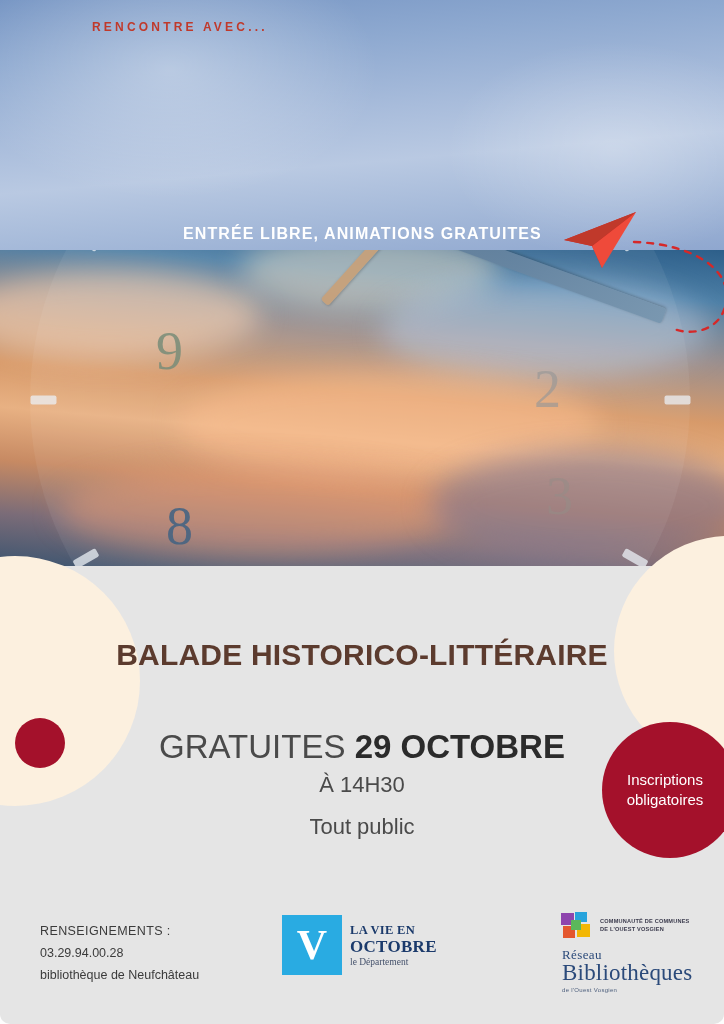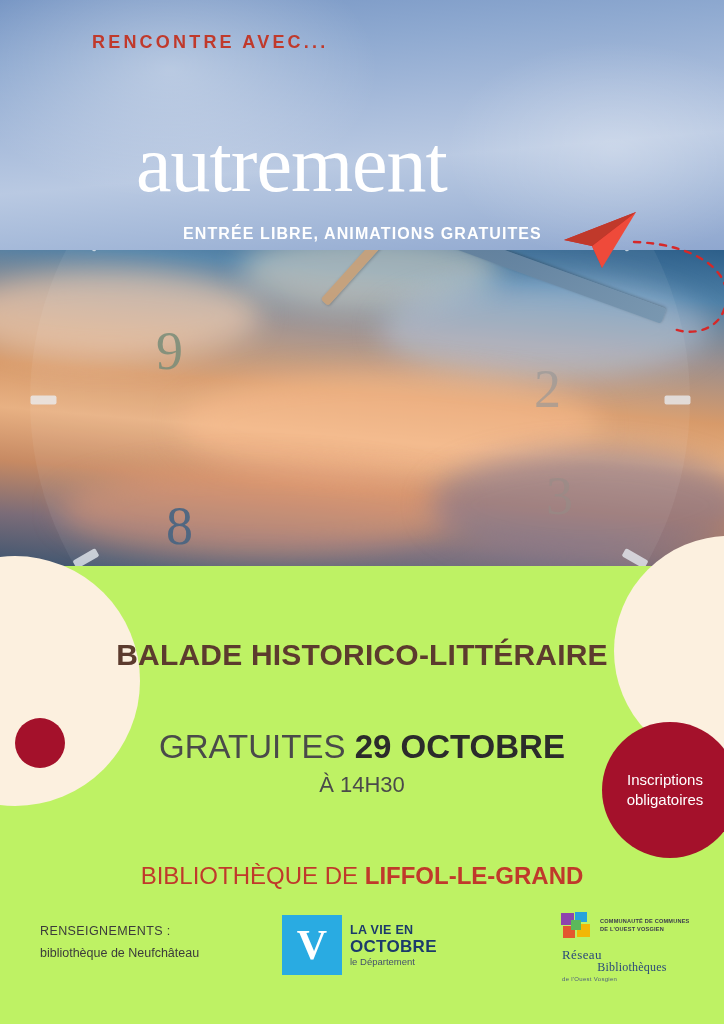--- a/index.html
+++ b/index.html
@@ -39,26 +39,25 @@
     content:"";
     position:absolute;
     right:-60px; top:40px;
     width:340px; height:220px;
     background:radial-gradient(ellipse at center, rgba(255,255,255,0.28) 0%, rgba(255,255,255,0) 70%);
   }
 
   .kicker {
     position:absolute;
     left:92px; top:20px;
-    font-size:18px;
+    font-size:12px;
     font-weight:bold;
     letter-spacing:3.2px;
     color:#c0392b;
     font-family:"Liberation Sans", sans-serif;
-    margin-top:12px;
   }
   .title1 {
     position:absolute;
     left:30px; top:42px;
     font-size:84px;
     line-height:0.95;
     color:#ffffff;
     font-family:"Liberation Serif", serif;
     font-weight:normal;
     letter-spacing:-1px;
@@ -162,21 +161,22 @@
     width:134px; height:10px;
     background:rgba(200,160,120,0.9);
     transform:rotate(-48deg);
   }
 
   
   .body-area {
     position:absolute;
     top:566px; left:0;
     width:724px; height:458px;
-    background:#bef264;
+    background:#e5e5e5;
+    border-radius:10px;
   }
   .blob-left {
     position:absolute;
     left:-110px; top:-10px;
     width:250px; height:250px;
     border-radius:50%;
     background:#fcf0df;
   }
   .blob-right {
     position:absolute;
@@ -295,20 +295,21 @@
     font-family:"Liberation Serif", serif;
     font-size:42px;
     font-weight:bold;
     line-height:1;
   }
   .vie-text {
     font-size:13px;
     font-weight:bold;
     color:#1b3a6b;
     line-height:1.15;
+    font-family:Liberation Serif, serif;
   }
   .vie-text .l1 { font-size:12.5px; letter-spacing:0.3px; }
   .vie-text .l2 { font-size:17px; letter-spacing:0.3px; }
   .vie-text .l3 { font-size:9.5px; font-weight:normal; color:#44516b; }
 
   .logo-ccov {
     position:absolute;
     left:560px; top:0px;
     display:flex;
     align-items:center;
@@ -328,41 +329,39 @@
     width:140px;
   }
   .reseau-top {
     font-family:"Liberation Serif", serif;
     font-size:13px;
     color:#2b4a7a;
     letter-spacing:0.4px;
   }
   .reseau-main {
     font-family:"Liberation Serif", serif;
-    font-size:12px;
+    font-size:23px;
     color:#2b4a7a;
     letter-spacing:0.2px;
     margin-top:-3px;
-    text-align:center;
   }
   .reseau-sub {
     font-size:6px;
     color:#4d5f7d;
     letter-spacing:0.3px;
     margin-top:1px;
   }
 </style>
 </head>
 <body>
 
 <div class="poster">
 
   <div class="hero">
     <div class="kicker">RENCONTRE AVEC...</div>
-    <div class="title2">autrement</div>
     <div class="subtitle">ENTRÉE LIBRE, ANIMATIONS GRATUITES</div>
   </div>
 
   <svg class="plane" viewBox="0 0 80 60">
     <polygon points="78,2 6,30 34,36 44,58 52,34" fill="#d62828"></polygon>
     <polygon points="78,2 34,36 44,58" fill="#ef4a3a"></polygon>
     <polygon points="78,2 6,30 34,36" fill="#c0392b"></polygon>
   </svg>
 
   <svg class="dotted-arc" viewBox="0 0 120 100">
@@ -404,34 +403,33 @@
     <div class="blob-right"></div>
 
     <div class="dot-red"></div>
 
     <div class="headline">BALADE HISTORICO-LITTÉRAIRE</div>
 
     <div class="dateline">
       <span>GRATUITES </span><b>29 OCTOBRE</b>
     </div>
     <div class="hour">À 14H30</div>
-
-    <div class="venue">
-      <span>BIBLIOTHÈQUE DE </span><b>LIFFOL-LE-GRAND</b>
-    </div>
+    <div class="audience">Tout public</div>
+
 
     <div class="badge">
       <span>Inscriptions</span>
       <span>obligatoires</span>
     </div>
 
     <div class="footer">
 
       <div class="info">
         <div class="strong">RENSEIGNEMENTS :</div>
+        <div>03.29.94.00.28</div>
         <div>bibliothèque de Neufchâteau</div>
       </div>
 
       <div class="logo-vie">
         <div class="v-square">V</div>
         <div class="vie-text">
           <div class="l1">LA VIE EN</div>
           <div class="l2">OCTOBRE</div>
           <div class="l3">le Département</div>
         </div>

